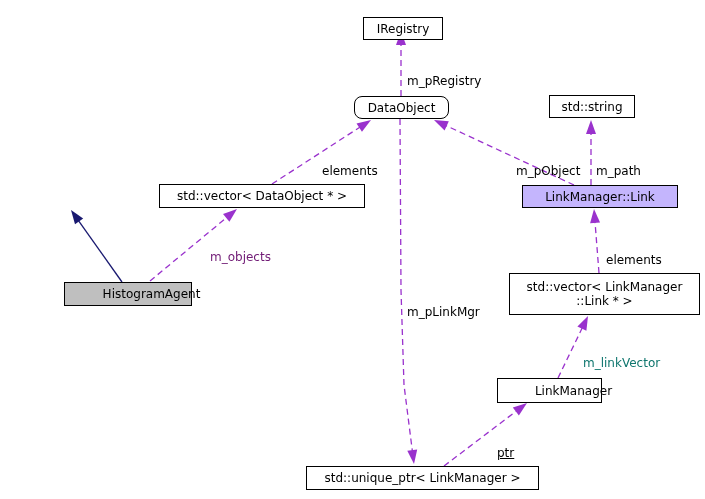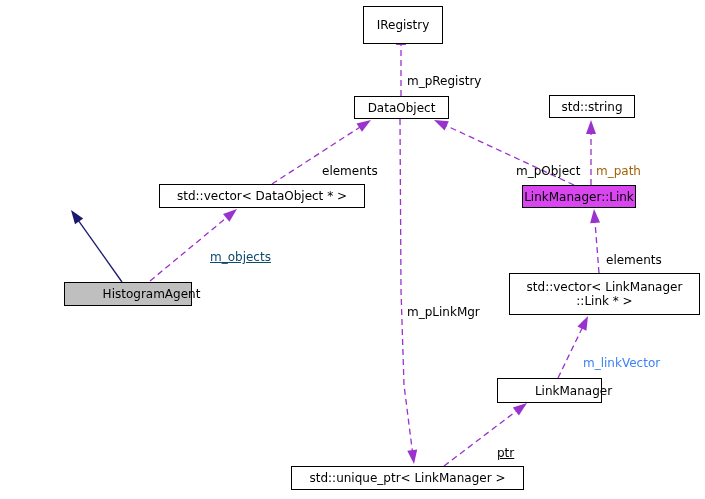--- a/index.html
+++ b/index.html
@@ -67,32 +67,32 @@
       <polygon points="237,209 229.40231807442547,221.7779196021026 223.02664093408322,214.0739763908557" fill="#9a32cd"></polygon>
       <polyline points="599,273 594.934652007515,220.96354569619092" fill="none" stroke="#9a32cd" stroke-width="1.3" stroke-dasharray="6,4"></polyline>
       <polygon points="594,209 600.0752380488469,222.56803164242487 590.1056166353545,223.34690831535394" fill="#9a32cd"></polygon>
       <polyline points="558,378 582.7732688627486,326.80191101698614" fill="none" stroke="#9a32cd" stroke-width="1.3" stroke-dasharray="6,4"></polyline>
       <polygon points="588,316 586.4029432636177,330.7800341603386 577.4013507494625,326.42442487929577" fill="#9a32cd"></polygon>
       <polyline points="444,466 517.4416171925616,410.2551580345617" fill="none" stroke="#9a32cd" stroke-width="1.3" stroke-dasharray="6,4"></polyline>
       <polygon points="527,403 518.8715359057226,415.44701054342136 512.8255708769211,407.4816915372227" fill="#9a32cd"></polygon>
       <polyline points="400,119 401,290 404,385 412.4930377630063,452.09499832775003" fill="none" stroke="#9a32cd" stroke-width="1.3" stroke-dasharray="6,4"></polyline>
       <polygon points="414,464 407.28146002673657,450.7387323144557 417.20229475361157,449.4829304502943" fill="#9a32cd"></polygon>
     </svg>
-    <div class="node" style="left: 363px; top: 6px; width: 80px; height: 38px; border-color: rgb(0, 0, 0); background: rgb(255, 255, 255);"><span>IRegistry</span></div>
-    <div class="node" style="left: 354px; top: 96px; width: 95px; height: 23px; border-color: rgb(0, 0, 0); background: rgb(255, 255, 255);"><span>DataObject</span></div>
+    <div class="node" style="left: 363px; top: 17px; width: 80px; height: 23px; border-color: rgb(0, 0, 0); background: rgb(255, 255, 255);"><span>IRegistry</span></div>
+    <div class="node" style="left: 354px; top: 96px; width: 95px; height: 23px; border-color: rgb(0, 0, 0); background: rgb(255, 255, 255); border-radius: 8px;"><span>DataObject</span></div>
     <div class="node" style="left: 549px; top: 95px; width: 86px; height: 23px; border-color: rgb(0, 0, 0); background: rgb(255, 255, 255);"><span>std::string</span></div>
     <div class="node" style="left: 159px; top: 184px; width: 206px; height: 24px; border-color: rgb(0, 0, 0); background: rgb(255, 255, 255); justify-content: center;"><span>std::vector&lt; DataObject * &gt;</span></div>
-    <div class="node" style="left: 522px; top: 185px; width: 114px; height: 23px; border-color: rgb(0, 0, 0); background: #d946ef;"><span>LinkManager::Link</span></div>
+    <div class="node" style="left: 522px; top: 185px; width: 156px; height: 23px; border-color: rgb(0, 0, 0); background: #c4b5fd;"><span>LinkManager::Link</span></div>
     <div class="node highlight" style="left: 64px; top: 282px; width: 128px; height: 24px; border-color: rgb(0, 0, 0); background: rgb(191, 191, 191);"><span>HistogramAgent</span></div>
     <div class="node" style="left: 509px; top: 273px; width: 191px; height: 42px; border-color: rgb(0, 0, 0); background: rgb(255, 255, 255);"><span>std::vector&lt; LinkManager
 ::Link * &gt;</span></div>
     <div class="node" style="left: 497px; top: 378px; width: 105px; height: 25px; border-color: rgb(0, 0, 0); background: rgb(255, 255, 255); padding-left: 48px;"><span>LinkManager</span></div>
-    <div class="node" style="left: 291px; top: 466px; width: 233px; height: 24px; border-color: rgb(0, 0, 0); background: rgb(255, 255, 255);"><span>std::unique_ptr&lt; LinkManager &gt;</span></div>
+    <div class="node" style="left: 306px; top: 466px; width: 233px; height: 24px; border-color: rgb(0, 0, 0); background: rgb(255, 255, 255);"><span>std::unique_ptr&lt; LinkManager &gt;</span></div>
     <div class="edge-label" style="left: 407px; top: 55px; color: rgb(0, 0, 0);">m_pRegistry</div>
     <div class="edge-label" style="left: 322px; top: 145px; color: rgb(0, 0, 0);">elements</div>
     <div class="edge-label" style="left: 516px; top: 145px; color: rgb(0, 0, 0);">m_pObject</div>
-    <div class="edge-label" style="left: 596px; top: 145px; color: #a16207;">m_path</div>
-    <div class="edge-label" style="left: 210px; top: 231px; color: #0c4a6e; text-decoration: underline;">m_objects</div>
+    <div class="edge-label" style="left: 596px; top: 145px; color: #000000;">m_path</div>
+    <div class="edge-label" style="left: 210px; top: 231px; color: #701a75;">m_objects</div>
     <div class="edge-label" style="left: 606px; top: 234px; color: rgb(0, 0, 0);">elements</div>
-    <div class="edge-label" style="left: 583px; top: 337px; color: #3b82f6;">m_linkVector</div>
+    <div class="edge-label" style="left: 583px; top: 337px; color: #0f766e;">m_linkVector</div>
     <div class="edge-label" style="left: 497px; top: 427px; color: rgb(0, 0, 0); text-decoration: underline;">ptr</div>
     <div class="edge-label" style="left: 407px; top: 286px; color: rgb(0, 0, 0);">m_pLinkMgr</div>
   </div>
 
 </body></html>

